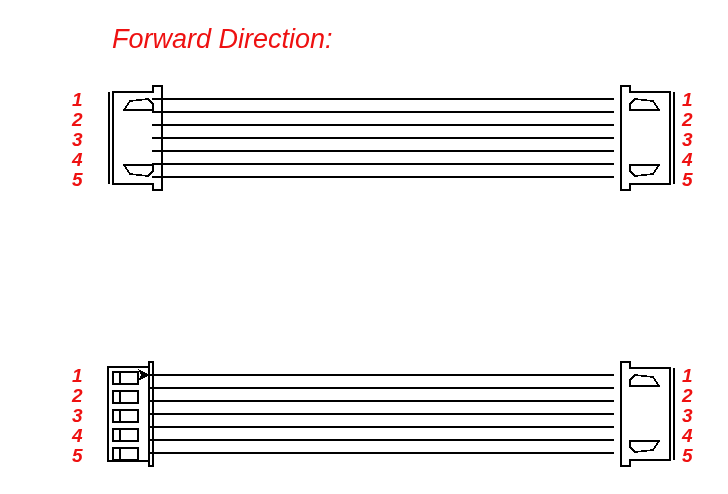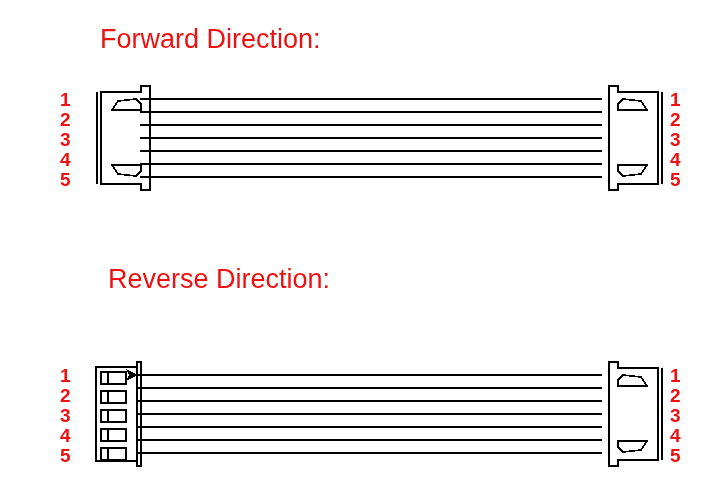--- a/index.html
+++ b/index.html
@@ -9,24 +9,25 @@
   }
   body {
     width: 728px;
     height: 494px;
     position: relative;
     font-family: "Liberation Sans", sans-serif;
     overflow: hidden;
   }
   .diagram-root {
     position: absolute;
-    left: 0;
+    left: 12px;
     top: 0;
     width: 604px;
     height: 494px;
+    font-style: italic;
   }
   .heading {
     position: absolute;
     color: #ee1111;
     font-family: "Liberation Sans", sans-serif;
     font-size: 27px;
     font-weight: normal;
     letter-spacing: 0px;
     white-space: nowrap;
   }
@@ -114,21 +115,20 @@
           <line x1="658" y1="92" x2="658" y2="184"></line>
           <path d="M658 92 L618 92 L618 86 L609 86 L609 190 L618 190 L618 184 L658 184 Z"></path>
           <path d="M647 110 L641 101 L623 99 L618 104 L618 110 Z"></path>
           <path d="M647 165 L641 174 L623 176 L618 171 L618 165 Z"></path>
         </g>
 
       </g>
     </svg>
   </div>
 
-  <div class="heading" id="heading-reverse">Reverse Direction:</div>
 
   <div class="pin-column" style="left:60px; top:366px;">
     <span>1</span>
     <span>2</span>
     <span>3</span>
     <span>4</span>
     <span>5</span>
   </div>
 
   <div class="pin-column" style="left:670px; top:366px;">

